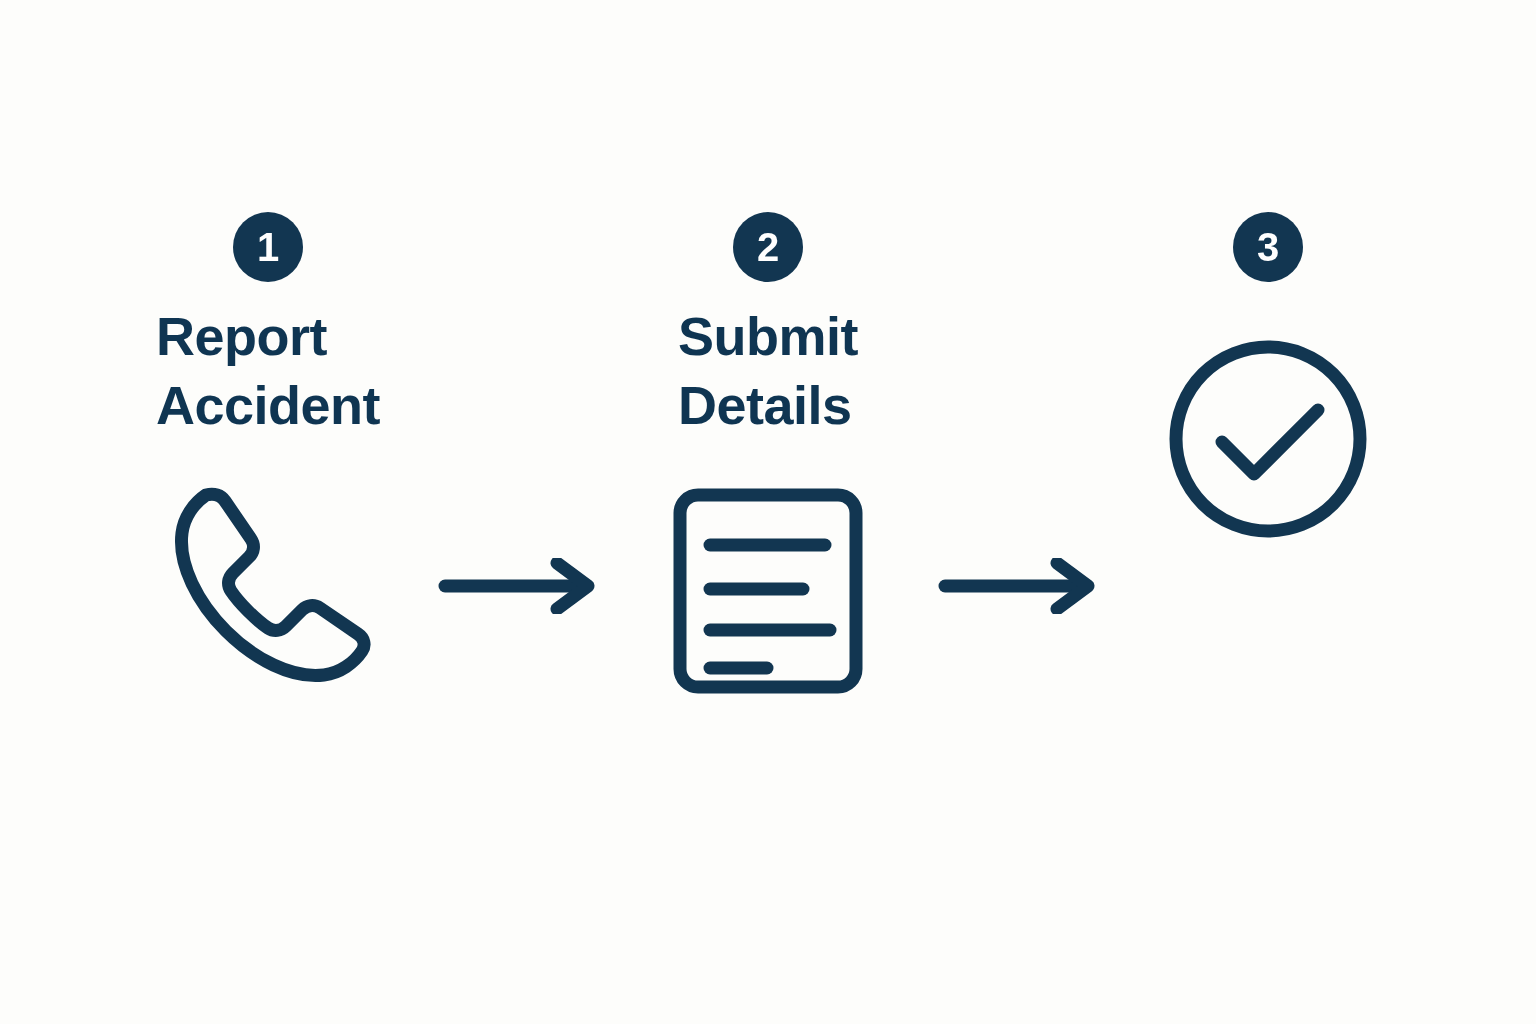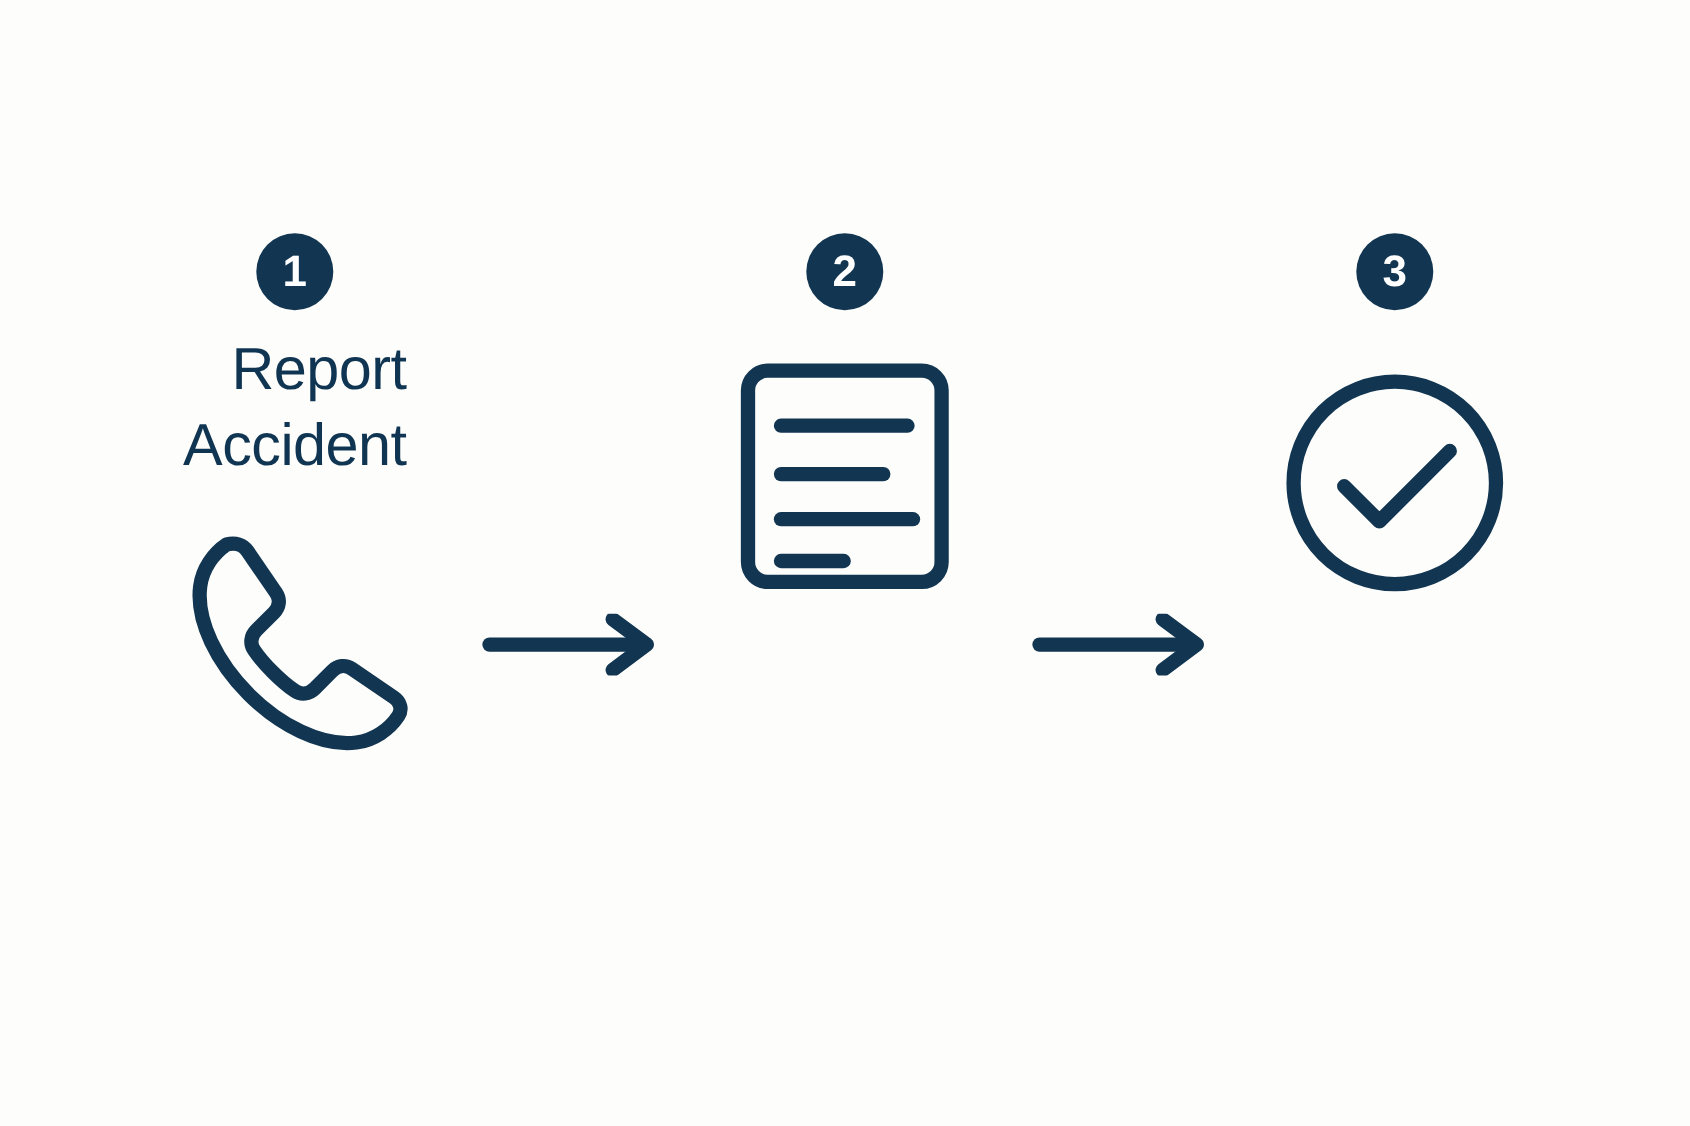--- a/index.html
+++ b/index.html
@@ -57,23 +57,23 @@
     font-weight: bold;
     line-height: 1;
     letter-spacing: 0px;
     box-sizing: border-box;
   }
 
   .step-title {
     margin-top: 20px;
     color: #0f3552;
     font-size: 54px;
-    font-weight: normal;
+    font-weight: bold;
     line-height: 1.28;
-    text-align: right;
+    text-align: left;
     letter-spacing: -0.5px;
     white-space: pre-line;
   }
 
   .step-icon {
     margin-top: 46px;
     width: 210px;
     height: 210px;
     display: flex;
     align-items: center;
@@ -149,20 +149,22 @@
       <div class="arrow-wrap">
         <svg width="160" height="56" viewBox="0 0 160 56" fill="none" stroke="#123651" stroke-width="13" stroke-linecap="round" stroke-linejoin="round">
           <line x1="7" y1="28" x2="145" y2="28"></line>
           <polyline points="119,5 150,28 119,51"></polyline>
         </svg>
       </div>
     </div>
 
     <div class="step step-2">
       <div class="step-badge">2</div>
+      <div class="step-title">Submit
+Details</div>
       <div class="step-icon">
         <svg width="190" height="206" viewBox="0 0 190 206" fill="none" stroke="#123651" stroke-width="13" stroke-linecap="round" stroke-linejoin="round">
           <rect x="7" y="7" width="176" height="192" rx="18" ry="18"></rect>
           <line x1="37" y1="57" x2="152" y2="57"></line>
           <line x1="37" y1="101" x2="130" y2="101"></line>
           <line x1="37" y1="142" x2="157" y2="142"></line>
           <line x1="37" y1="180" x2="94" y2="180"></line>
         </svg>
       </div>
     </div>

